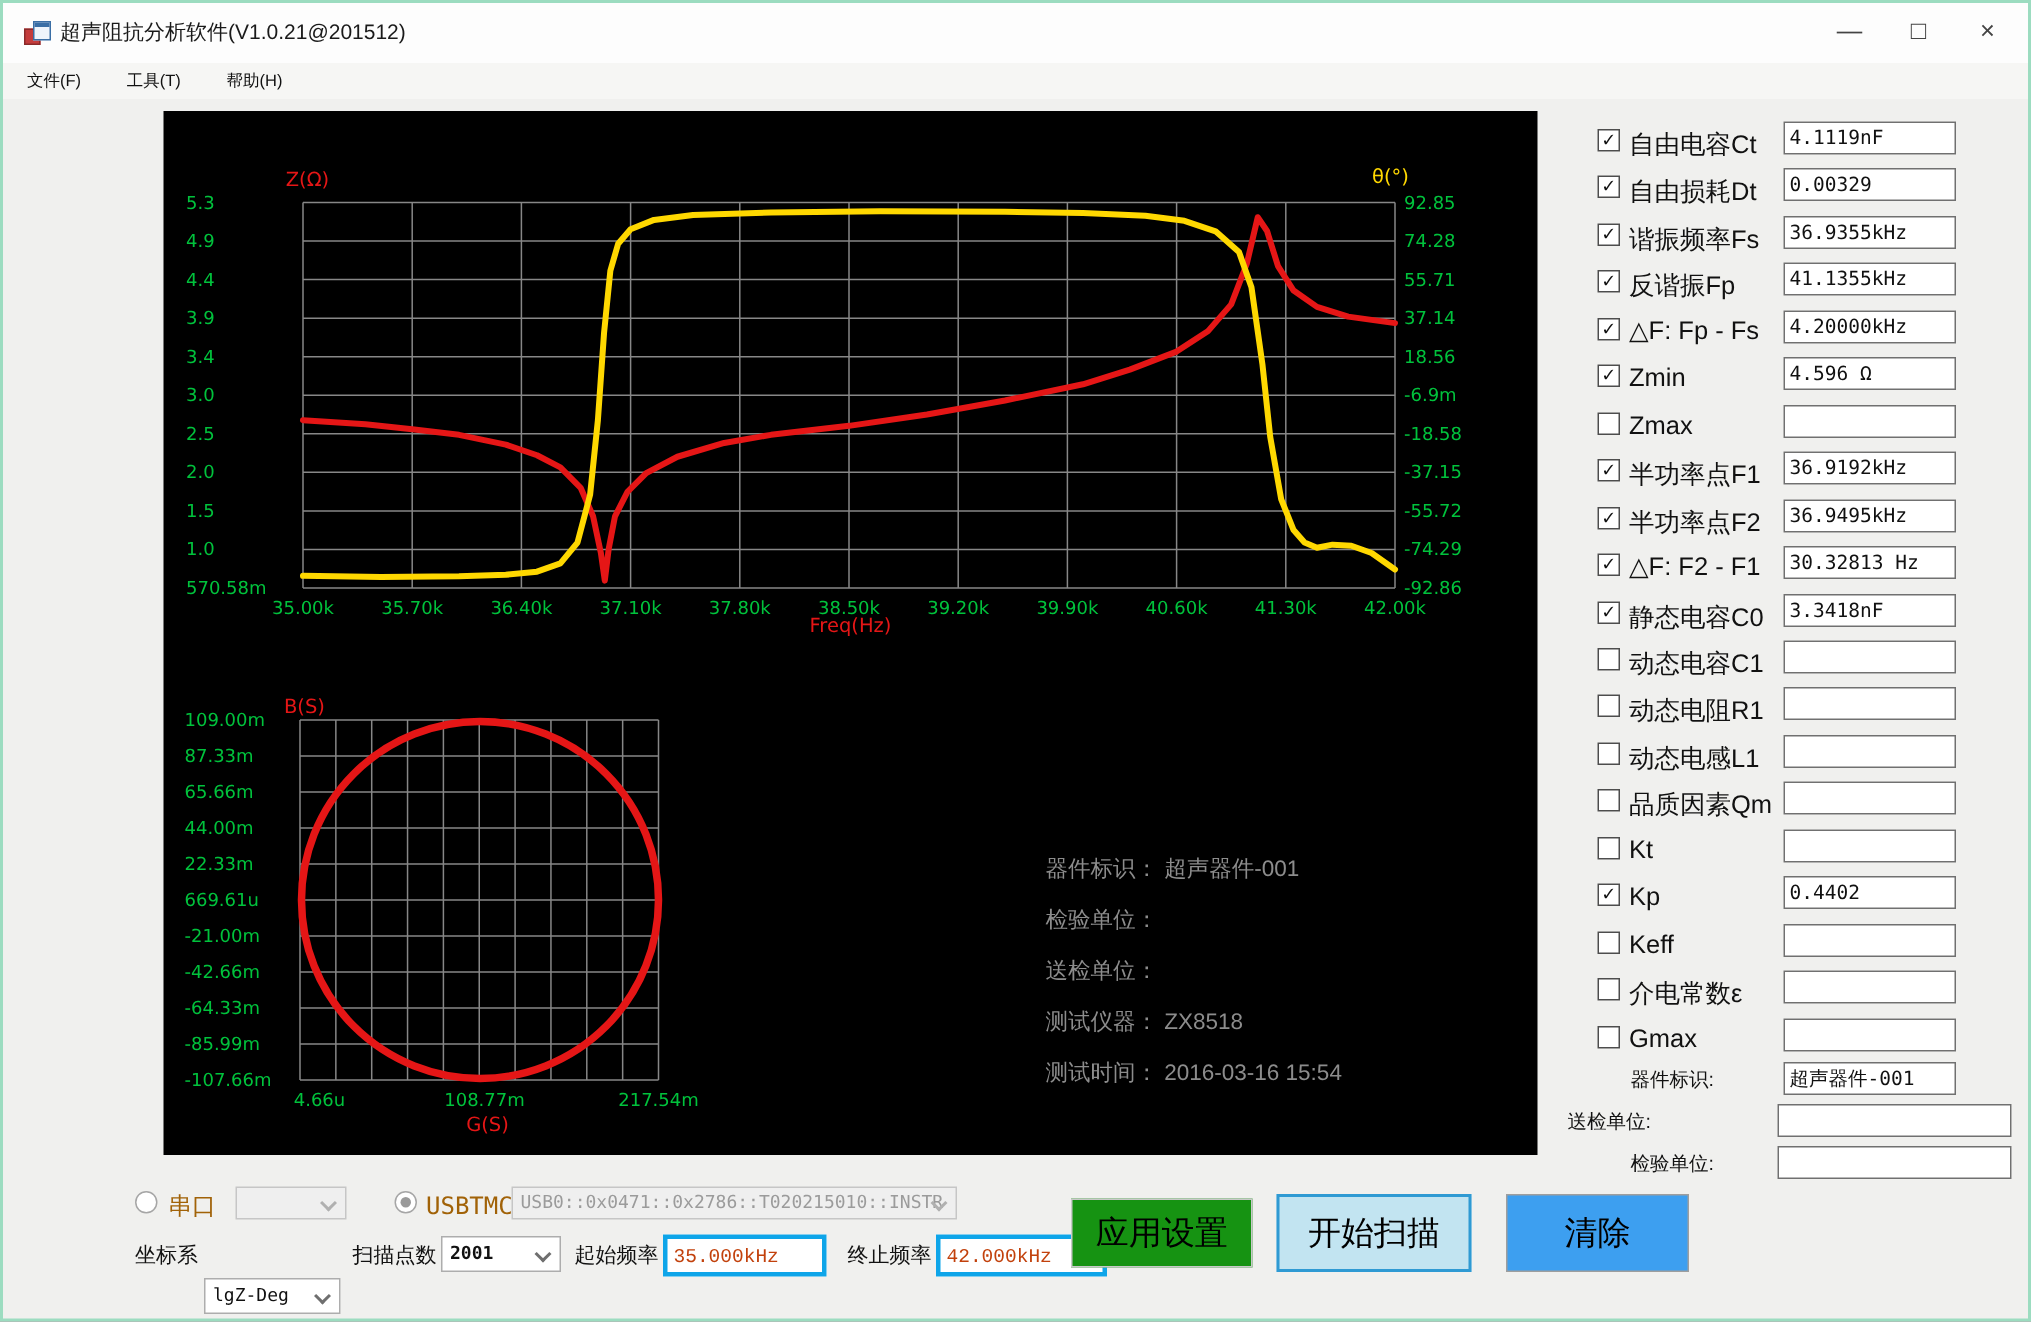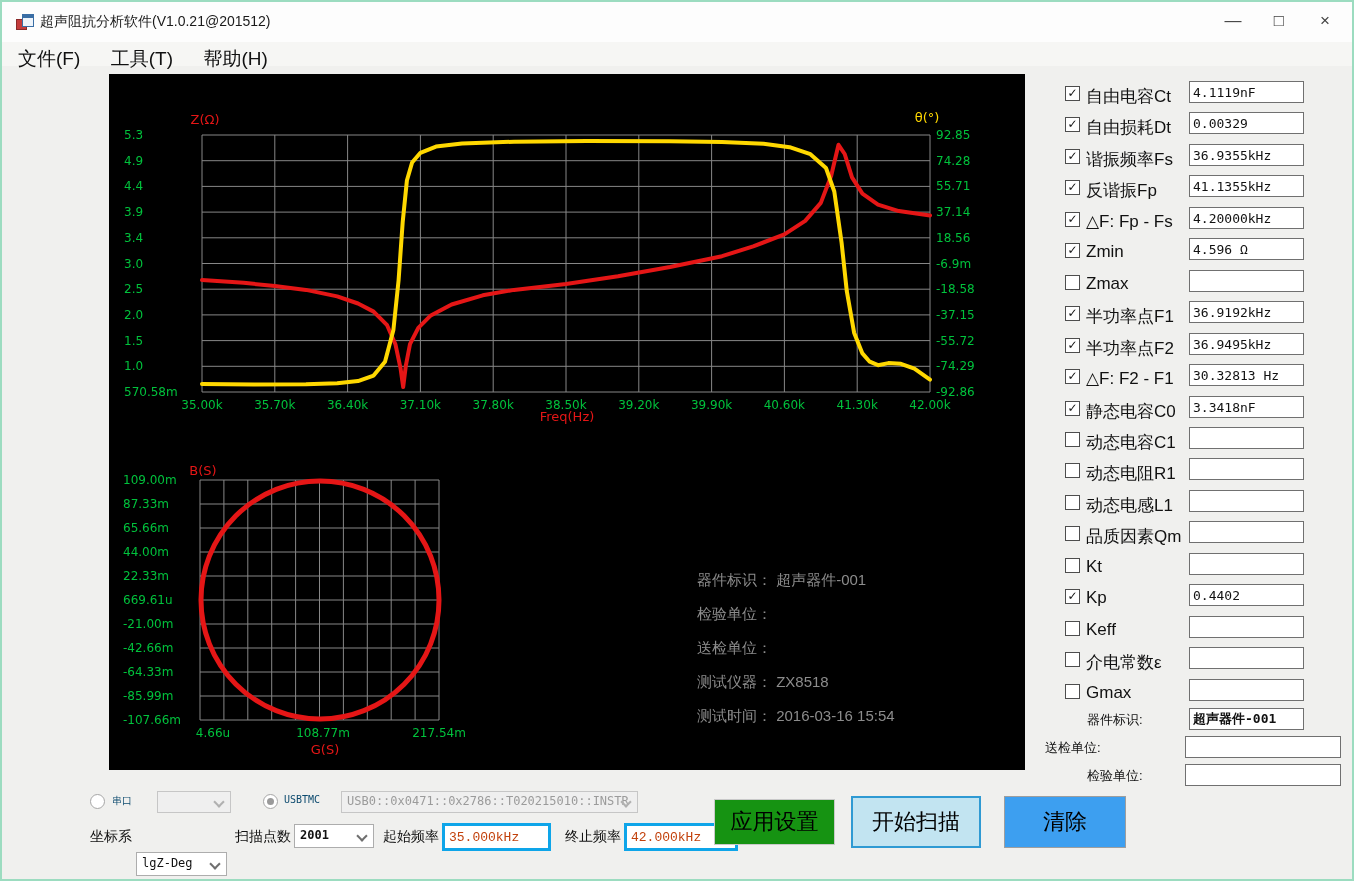--- a/index.html
+++ b/index.html
@@ -8,38 +8,38 @@
   .titlebar{position:absolute;left:0;top:0;width:100%;height:40px;background:#fdfdfd;}
   .app-icon{position:absolute;left:14px;top:12px;width:17px;height:15px;}
   .app-icon .p1{position:absolute;left:0;top:5px;width:9px;height:9px;background:#c43c3c;border:1px solid #8a2a2a;}
   .app-icon .p2{position:absolute;left:6px;top:0;width:10px;height:11px;background:#eef4fb;border:1px solid #3a6ea5;}
   .app-icon .p2::before{content:"";position:absolute;left:0;top:0;width:100%;height:3px;background:#3a6ea5;}
   .app-title{position:absolute;left:38px;top:11px;font-size:14px;color:#1a1a1a;}
   .winbtn{position:absolute;top:0;width:46px;height:38px;text-align:center;line-height:38px;font-size:17px;color:#444;}
   #btn-min{right:96px}#btn-max{right:50px}#btn-close{right:4px}
   
   .menubar{position:absolute;left:0;top:40px;width:100%;height:24px;background:#f6f6f4;}
-  .menuitem{display:inline-block;padding:4px 10px;margin-left:6px;font-size:19px;color:#111;}
+  .menuitem{display:inline-block;padding:4px 10px;margin-left:6px;font-size:11px;color:#111;}
   
   #plot-panel{position:absolute;left:107px;top:72px;width:916px;height:696px;background:#000;}
   #info-overlay{position:absolute;left:588px;top:489px;color:#8c8c8c;font-size:15px;line-height:34px;white-space:pre;}
   
   .cbrow{position:absolute;left:1056px;height:22px;}
   .cb{position:absolute;left:7px;top:2px;width:13px;height:13px;border:1px solid #4d4d4d;background:#fff;font-size:12px;line-height:13px;text-align:center;color:#111;}
   .cb.checked::after{content:"✓";}
   .cblabel{position:absolute;left:28px;top:1px;font-size:17px;color:#111;white-space:nowrap;}
   .cbfield{position:absolute;left:131px;top:-3px;width:107px;height:18px;border:1px solid #707070;background:#fff;
            font-family:"DejaVu Sans Mono","Liberation Mono",monospace;font-size:13px;color:#111;padding:1px 3px;}
   .extralabel{position:absolute;font-size:13px;color:#111;white-space:nowrap;}
   .extrafield{position:absolute;height:18px;border:1px solid #707070;background:#fff;
-           font-family:"DejaVu Sans Mono","Liberation Mono",monospace;font-size:13px;color:#111;padding:1px 3px;font-weight:bold;}
+           font-family:"DejaVu Sans Mono","Liberation Mono",monospace;font-size:13px;color:#111;padding:1px 3px;}
   
   .radio{position:absolute;width:13px;height:13px;border:1px solid #a6a6a6;border-radius:50%;background:#fff;}
   .radio.sel::after{content:"";position:absolute;left:3px;top:3px;width:7px;height:7px;border-radius:50%;background:#9a9a9a;}
-  .graylabel{position:absolute;font-size:10px;color:#0c4a6e;white-space:nowrap;}
+  .graylabel{position:absolute;font-size:16px;color:#a16207;white-space:nowrap;}
   .combo{position:absolute;border:1px solid #adadad;background:#fff;font-size:13px;color:#111;}
   .combo.disabled{background:#efefef;color:#9b9b9b;border-color:#c6c6c6;}
   .combo .txt{position:absolute;left:5px;top:2px;white-space:nowrap;overflow:hidden;}
   .combo .mono{font-family:"DejaVu Sans Mono","Liberation Mono",monospace;font-size:12px;}
   .chev{position:absolute;right:7px;top:6px;width:6px;height:6px;border-right:2px solid #6f6f6f;border-bottom:2px solid #6f6f6f;transform:rotate(45deg);}
   .combo.disabled .chev{border-color:#b0b0b0;}
   .blacklabel{position:absolute;font-size:14px;color:#111;white-space:nowrap;}
   .textbox{position:absolute;height:20px;border:3px solid #0ea5e9;background:#fff;
            font-family:Liberation Mono, monospace;font-size:13px;color:#c2410c;padding:1px 4px;}
   

